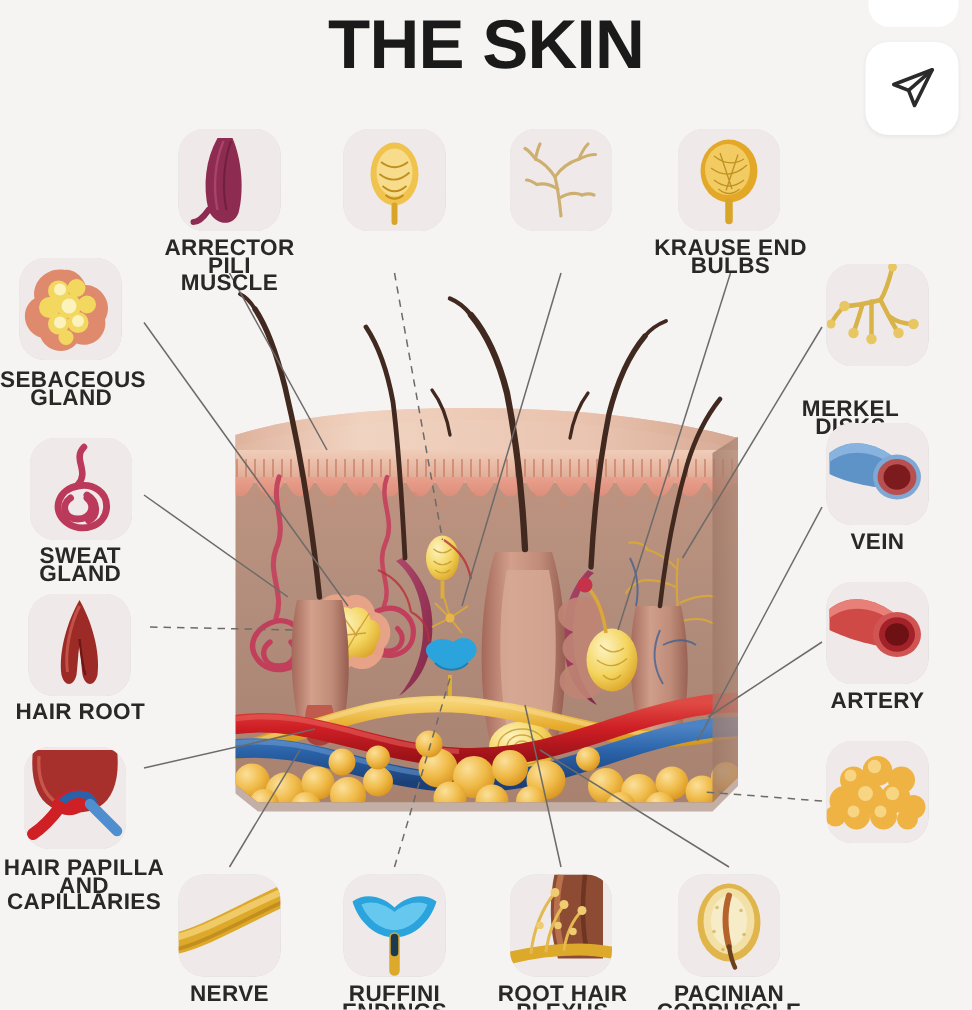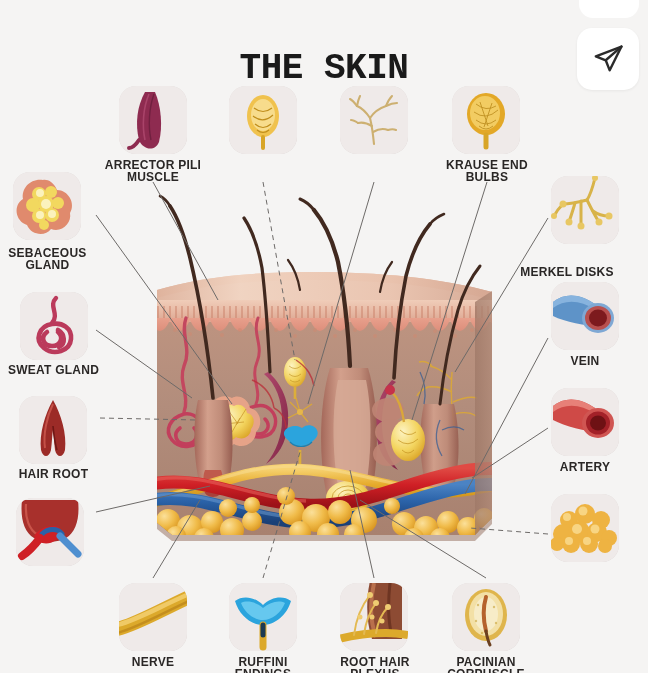--- a/index.html
+++ b/index.html
@@ -7,22 +7,22 @@
     width:648px;height:673px;overflow:hidden;position:relative;
     background:#f5f4f3;
     font-family:"Liberation Sans","DejaVu Sans",sans-serif;
     -webkit-font-smoothing:antialiased;
   }
   #stage{position:absolute;inset:0;}
 
   
   .title{
     position:absolute;left:0;right:0;top:2px;text-align:center;
-    font-size:36px;font-weight:bold;letter-spacing:-0.5px;
-    color:#1a1a1a;font-family:Liberation Mono, monospace;margin-top:46px;
+    font-size:46px;font-weight:bold;letter-spacing:-0.5px;
+    color:#1a1a1a;font-family:Liberation Sans, sans-serif;
   }
 
   
   .top-chip{
     position:absolute;right:9px;top:-34px;width:60px;height:52px;
     background:#ffffff;border-radius:14px;
   }
   .send-btn{
     position:absolute;right:9px;top:28px;width:62px;height:62px;
     background:#ffffff;border-radius:15px;
@@ -36,21 +36,21 @@
     width:68px;height:68px;border-radius:17px;
     background:radial-gradient(ellipse at 38% 32%, #f3efee 0%, #e9e3e2 55%, #ddd5d4 100%);
     overflow:hidden;
     box-shadow:inset 0 0 10px rgba(150,135,135,.22);
   }
   .thumb svg{display:block;width:100%;height:100%;}
 
   .lbl{
     position:absolute;
     text-align:center;
-    font-size:12px;
+    font-size:15px;
     font-weight:bold;
     letter-spacing:.25px;
     line-height:11.5px;
     color:#2a2726;
     white-space:pre-line;
     font-family:"Liberation Sans","DejaVu Sans",sans-serif;
   }
 
   
   .lines{position:absolute;inset:0;pointer-events:none;}
@@ -498,20 +498,22 @@
     <svg viewBox="0 0 68 68">
       <rect width="68" height="68" fill="#efeae9"></rect>
       <path d="M6,2 C4,20 8,34 18,40 C26,45 42,45 50,40 C60,34 64,20 62,2 Z" fill="#a8302c"></path>
       <path d="M10,6 C9,20 13,32 22,37" stroke="#c9544a" stroke-width="2.2" fill="none"></path>
       <path d="M18,38 C22,46 32,48 40,42 C48,37 46,28 38,28 C28,28 22,32 18,38 Z" fill="#cf2026"></path>
       <path d="M26,36 c6,-6 16,-6 20,0" stroke="#2a62a8" stroke-width="5" fill="none" stroke-linecap="round"></path>
       <path d="M44,38 L62,56" stroke="#4f8fd0" stroke-width="7" stroke-linecap="round"></path>
       <path d="M24,40 C18,48 12,54 6,58" stroke="#cf2026" stroke-width="8" fill="none" stroke-linecap="round"></path>
     </svg>
   </div>
+  <div class="lbl" style="left:0px;top:573px;width:112px;">HAIR PAPILLA
+AND CAPILLARIES</div>
 
   <div class="thumb" style="left:551px;top:176px;">
     <svg viewBox="0 0 68 68">
       <rect width="68" height="68" fill="#efeae9"></rect>
       <g stroke="#d8b349" stroke-width="3" fill="none" stroke-linecap="round">
         <path d="M44,2 C42,10 40,18 36,24"></path>
         <path d="M36,24 C28,26 20,28 12,28"></path>
         <path d="M36,24 C40,32 44,40 48,46"></path>
         <path d="M24,27 C22,34 20,40 18,46"></path>
         <path d="M12,28 C8,32 5,36 3,40"></path>

